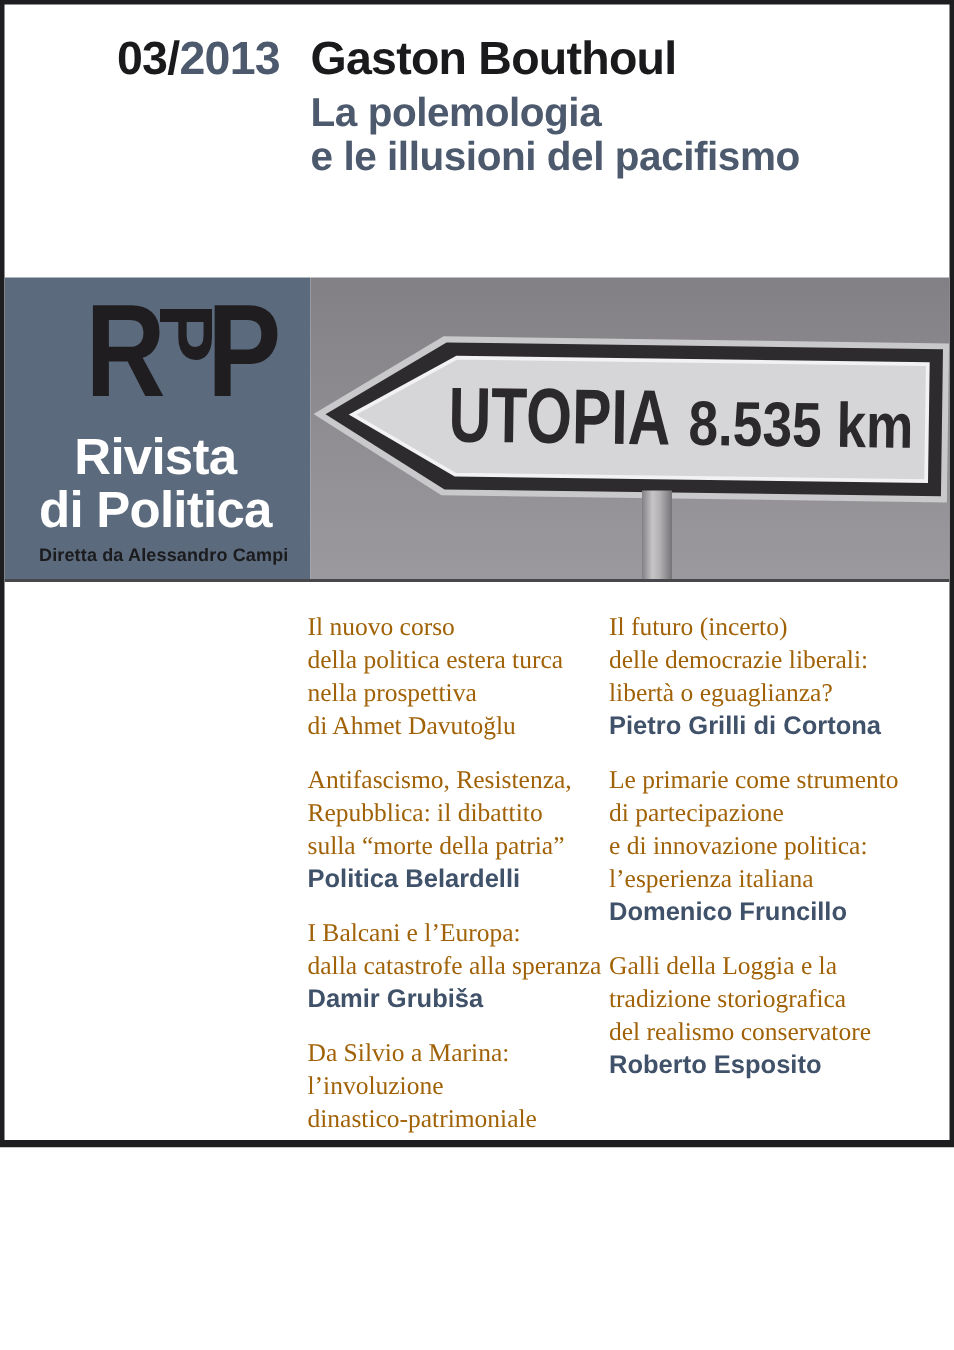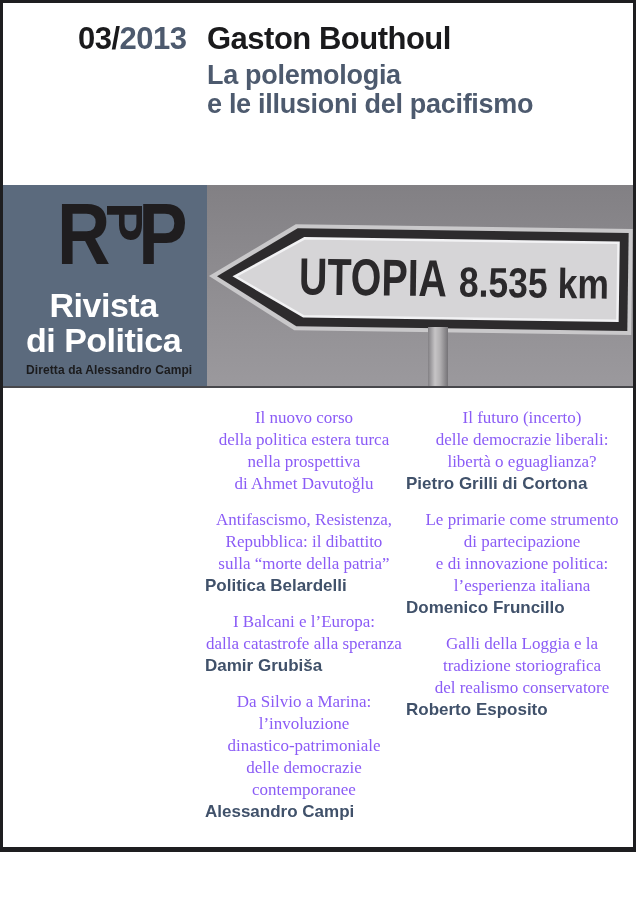--- a/index.html
+++ b/index.html
@@ -1,17 +1,17 @@
 <!DOCTYPE html>
 <html><head>
 <meta charset="utf-8">
 <style>
   html,body { margin:0; padding:0; background:#ffffff; }
   .page {
-    position:relative; width:636px; height:852px; box-sizing:border-box;
+    position:relative; width:636px; height:765px; box-sizing:border-box;
     background:#ffffff; overflow:hidden;
     border:3px solid #1e1e20; border-bottom-width:5px;
     font-family:"Liberation Sans", sans-serif;
   }
 
   
   .issue {
     position:absolute; left:75px; top:20px;
     font-size:31px; font-weight:bold; letter-spacing:-0.5px; color:#1a1a1c;
     line-height:31px; white-space:nowrap;
@@ -75,21 +75,21 @@
     background:linear-gradient(90deg,#828084 0%,#c6c4c6 35%,#b2b0b2 60%,#757377 100%);
   }
 
   
   .col { position:absolute; top:404px; }
   .col-left  { left:202px; width:198px; }
   .col-right { left:403px; width:232px; }
   .article { margin-bottom:14px; }
   .a-title {
     font-family:"Liberation Serif", serif;
-    font-size:17px; line-height:22px; color:#8b5cf6; white-space:pre-line;text-align:center;
+    font-size:17px; line-height:22px; color:#a16207; white-space:pre-line;
   }
   .a-author {
     font-family:"Liberation Sans", sans-serif;
     font-size:17px; line-height:22px; font-weight:bold; color:#40516a;
   }
 
   
   .publisher {
     position:absolute; left:204px; top:840px;
     font-family:"Liberation Serif", serif; font-style:italic;

